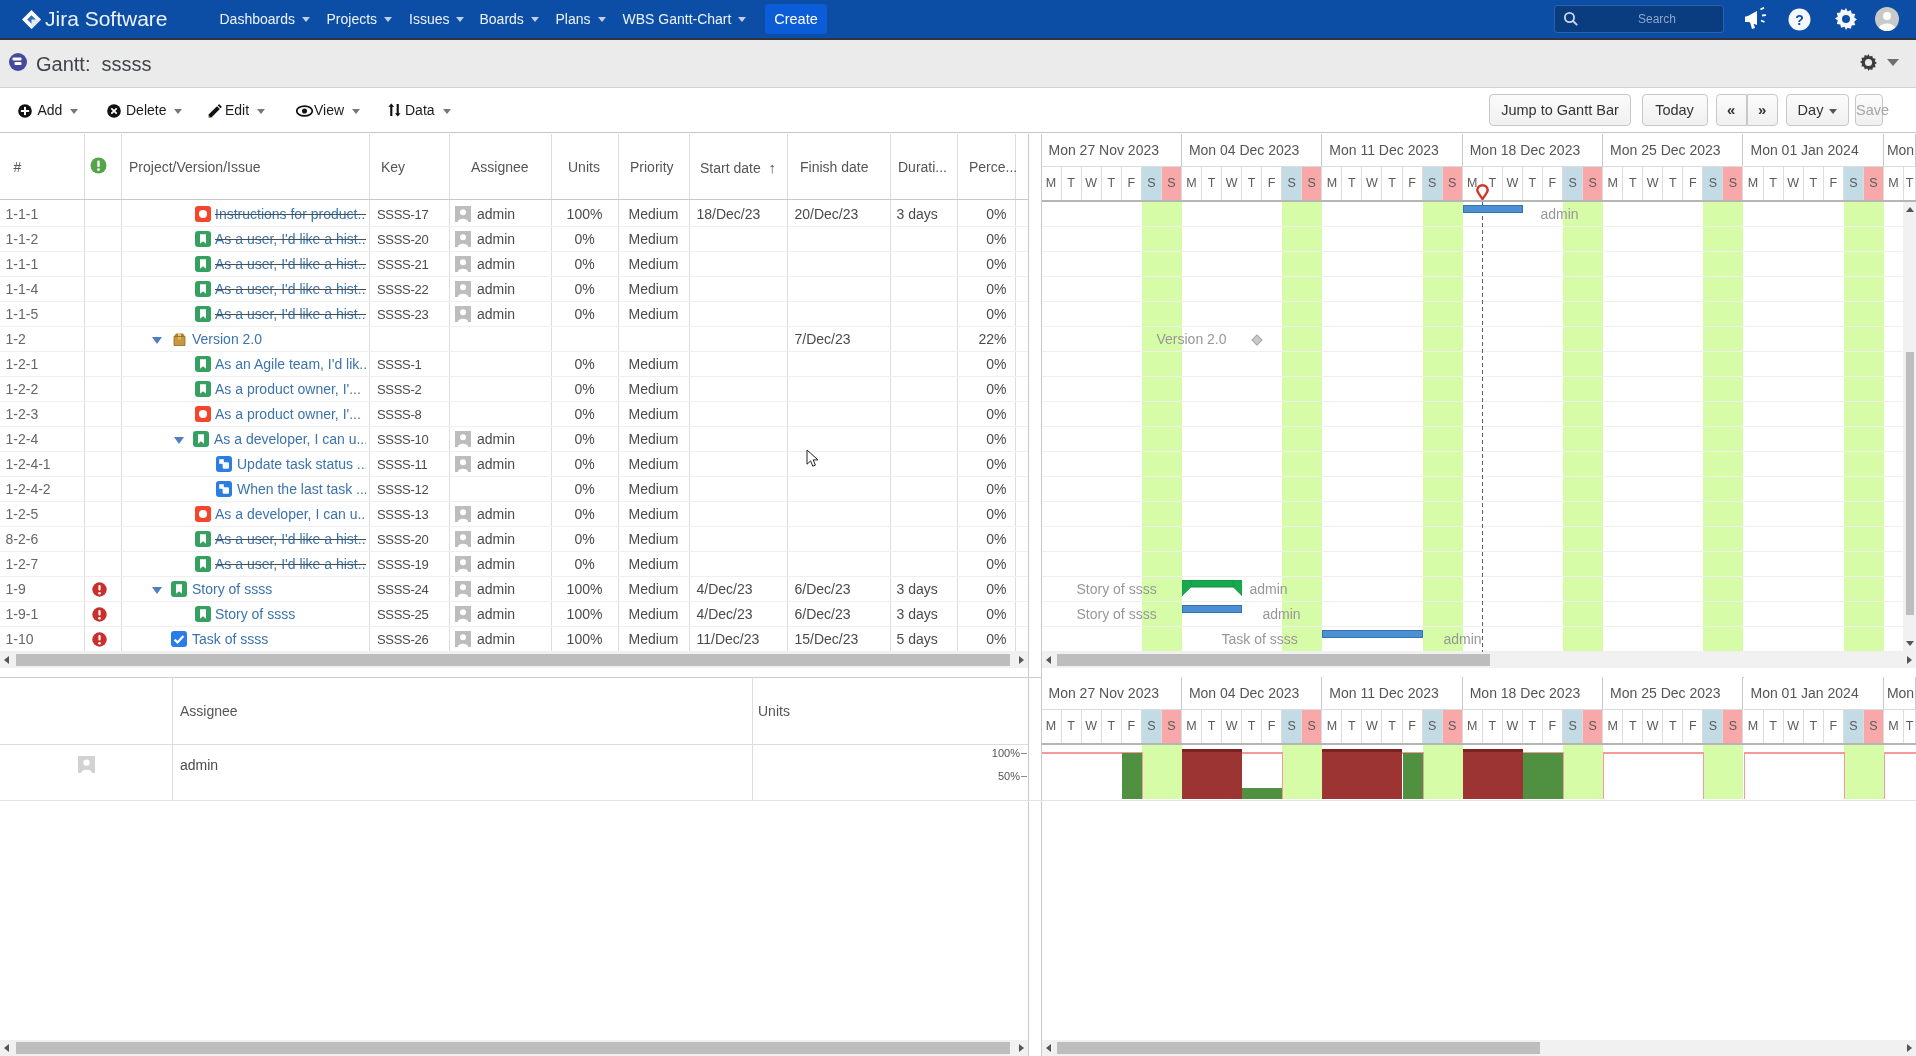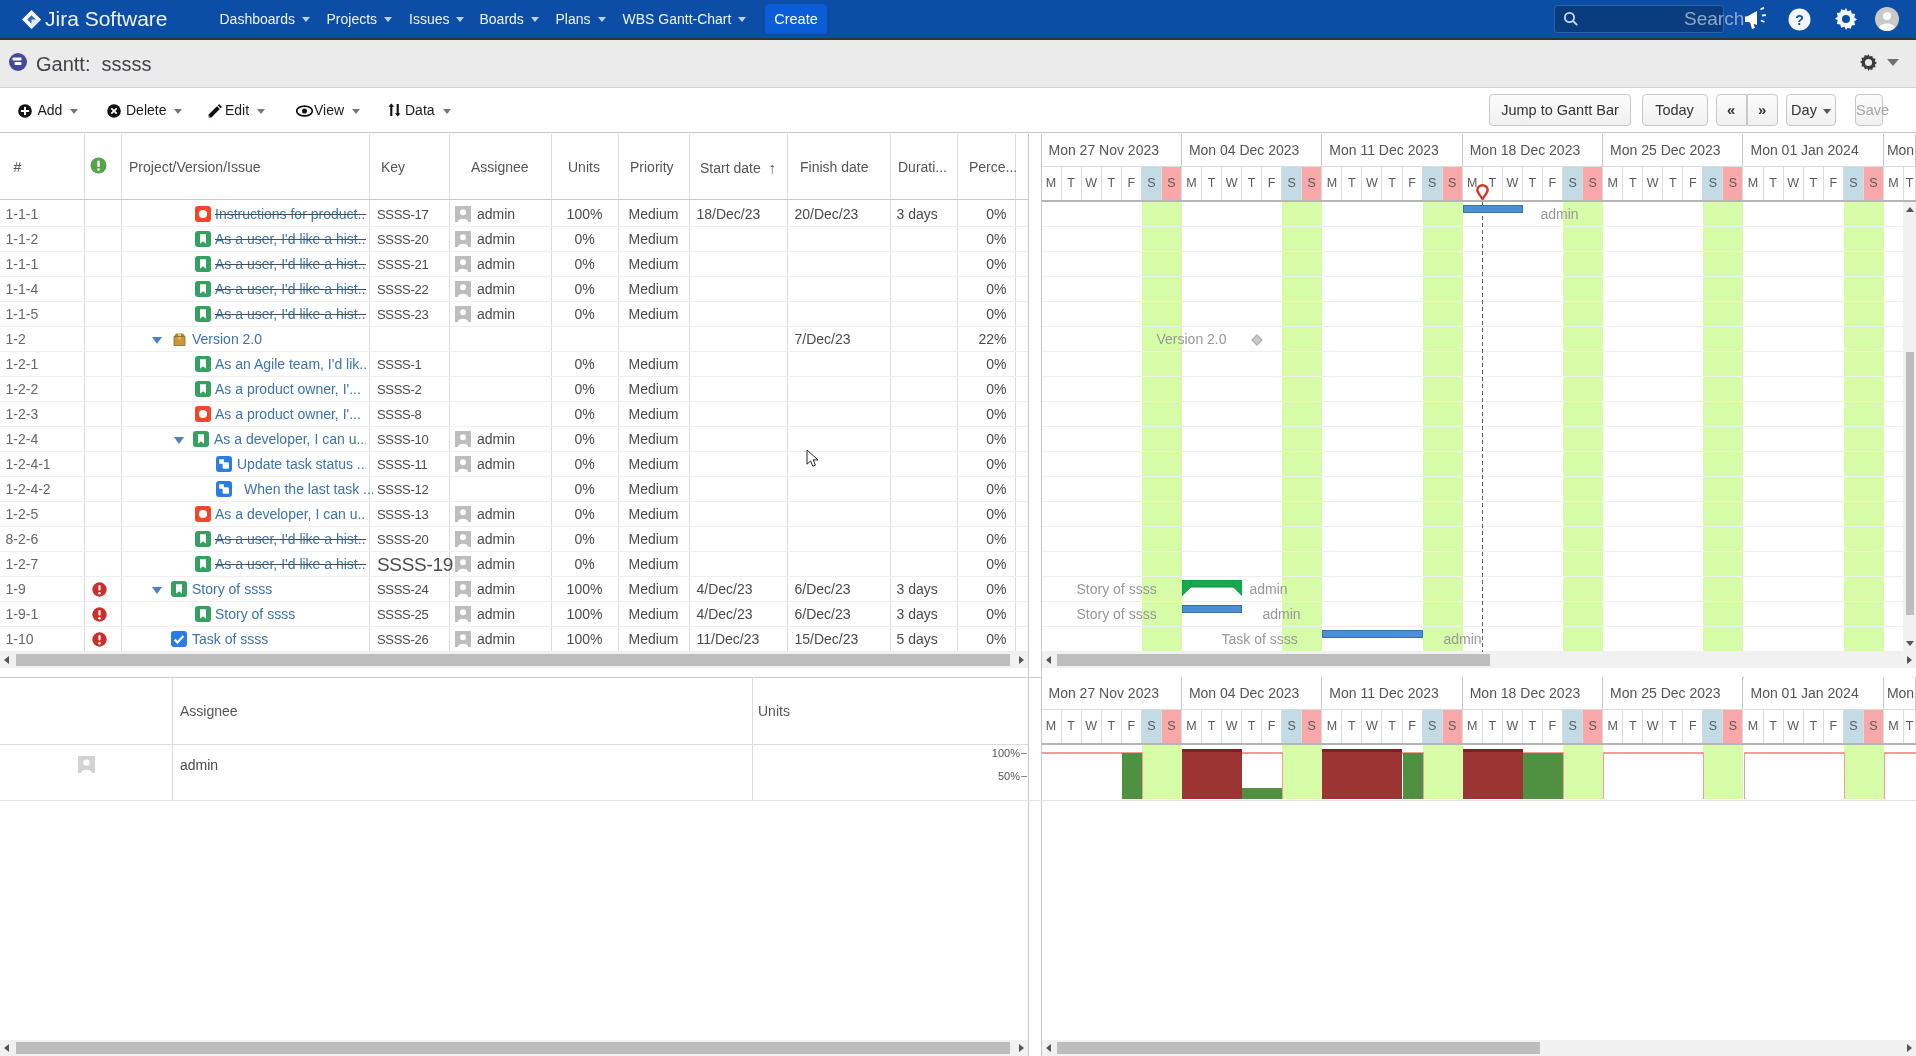--- a/index.html
+++ b/index.html
@@ -43,21 +43,21 @@
 <div class="navitem" style="left:409px">Issues<span class="caret"></span></div>
 <div class="navitem" style="left:479.5px">Boards<span class="caret"></span></div>
 <div class="navitem" style="left:555.5px">Plans<span class="caret"></span></div>
 <div class="navitem" style="left:622.5px">WBS Gantt-Chart<span class="caret"></span></div>
 <div class="abs" style="left:765px;top:4px;width:62px;height:30px;background:#0b5cd7;border-radius:3.5px;color:#fff;font-size:14.5px;text-align:center;line-height:30px">Create</div>
 <div class="abs" style="left:1554px;top:5px;width:170px;height:28px;background:#0a3c80;border:1px solid #3062a8;border-radius:3px"></div>
 <svg class="abs" style="left:1563px;top:11px" width="16" height="16" viewBox="0 0 16 16">
     <circle cx="6.5" cy="6.5" r="4.6" fill="none" stroke="#cdd9ec" stroke-width="1.8"></circle>
     <path d="M10 10l4.2 4.2" stroke="#cdd9ec" stroke-width="1.8"></path>
   </svg>
-<div class="abs" style="left:1684px;top:5px;height:28px;line-height:28px;color:#8fa7cc;font-size:19px">Search</div>
+<div class="abs" style="left:1638px;top:5px;height:28px;line-height:28px;color:#8fa7cc;font-size:12px">Search</div>
 <svg class="abs" style="left:1744px;top:7px" width="26" height="25" viewBox="0 0 26 25">
 <path d="M2 10l11-6v14L2 14z" fill="#fff"></path>
     <rect x="1" y="9.5" width="3" height="5.5" fill="#fff"></rect>
 <path d="M6 15l2 7 3-1-2-6z" fill="#fff"></path>
 <path d="M16.5 2.5l3.5-1.8M18 8.5l4-.4M17 13.5l3.5 1.5" stroke="#fff" stroke-width="1.8"></path>
   </svg>
 <svg class="abs" style="left:1788px;top:8px" width="23" height="23" viewBox="0 0 23 23">
     <circle cx="11.5" cy="11.5" r="11" fill="#f4f7fb"></circle>
     <text x="11.5" y="16.5" font-size="14" font-weight="bold" fill="#0c4ea6" text-anchor="middle" font-family="Liberation Sans">?</text>
   </svg>
@@ -107,21 +107,21 @@
 <div class="tbtxt" style="left:314px;top:89px">View<span class="bcaret"></span></div>
 <svg class="abs" style="left:387px;top:102px" width="15" height="16" viewBox="0 0 21 21">
     <path d="M6 1.5L10 6H7.5v13h-3V6H2z" fill="#111"></path>
     <path d="M15 19.5L11 15h2.5V2h3v13H19z" fill="#111"></path>
   </svg>
 <div class="tbtxt" style="left:405px;top:89px">Data<span class="bcaret"></span></div>
 <div class="btn" style="left:1489px;width:142px">Jump to Gantt Bar</div>
 <div class="btn" style="left:1641.5px;width:66px">Today</div>
 <div class="btn" style="left:1715.5px;width:31.5px;border-radius:4px 0 0 4px;font-weight:bold;font-size:15px">«</div>
 <div class="btn" style="left:1746.5px;width:31.5px;border-radius:0 4px 4px 0;font-weight:bold;font-size:15px">»</div>
-<div class="btn" style="left:1786px;width:50px">Day<span class="bcaret" style="margin-left:6px;border-top-color:#555"></span></div>
+<div class="btn" style="left:1786px;width:63px">Day<span class="bcaret" style="margin-left:6px;border-top-color:#555"></span></div>
 <div class="btn" style="left:1855px;width:28px;color:#a5a5a5">Save</div>
 <div class="abs" style="left:83.5px;top:134px;width:1px;height:518px;background:#ddd"></div>
 <div class="abs" style="left:121px;top:134px;width:1px;height:518px;background:#ddd"></div>
 <div class="abs" style="left:369px;top:134px;width:1px;height:518px;background:#ddd"></div>
 <div class="abs" style="left:448.5px;top:134px;width:1px;height:518px;background:#ddd"></div>
 <div class="abs" style="left:551px;top:134px;width:1px;height:518px;background:#ddd"></div>
 <div class="abs" style="left:618px;top:134px;width:1px;height:518px;background:#ddd"></div>
 <div class="abs" style="left:689px;top:134px;width:1px;height:518px;background:#ddd"></div>
 <div class="abs" style="left:786.5px;top:134px;width:1px;height:518px;background:#ddd"></div>
 <div class="abs" style="left:889.5px;top:134px;width:1px;height:518px;background:#ddd"></div>
@@ -314,21 +314,21 @@
 <div class="cell" style="left:551px;top:452px;width:67px;text-align:center">0%</div>
 <div class="cell" style="left:618px;top:452px;width:71px;text-align:center">Medium</div>
 <div class="cell" style="left:940px;top:452px;width:66.5px;text-align:right">0%</div>
 <div class="rowline" style="left:0;top:501px;width:1027.5px"></div>
 <div class="cell num" style="left:5.5px;top:477px">1-2-4-2</div>
 <div class="abs" style="left:216px;top:481px"><svg width="16" height="16" viewBox="0 0 16 16">
       <rect width="16" height="16" rx="3" fill="#2a7de1"></rect>
       <rect x="3.2" y="3.2" width="4.6" height="4.6" fill="#fff"></rect>
       <rect x="6.6" y="6.2" width="6.4" height="6.6" rx="1.4" fill="#fff"></rect>
     </svg></div>
-<div class="cell blue" style="left:244px;top:477px;max-width:129px;overflow:hidden">When the last task ...</div>
+<div class="cell blue" style="left:237px;top:477px;max-width:129px;overflow:hidden">When the last task ...</div>
 <div class="cell" style="left:377px;top:477px;font-size:13px;letter-spacing:-0.3px">SSSS-12</div>
 <div class="cell" style="left:551px;top:477px;width:67px;text-align:center">0%</div>
 <div class="cell" style="left:618px;top:477px;width:71px;text-align:center">Medium</div>
 <div class="cell" style="left:940px;top:477px;width:66.5px;text-align:right">0%</div>
 <div class="rowline" style="left:0;top:526px;width:1027.5px"></div>
 <div class="cell num" style="left:5.5px;top:502px">1-2-5</div>
 <div class="abs" style="left:195px;top:506px"><svg width="16" height="16" viewBox="0 0 16 16">
       <rect width="16" height="16" rx="3" fill="#f4462d"></rect>
       <circle cx="8" cy="8" r="4.1" fill="#fff"></circle>
     </svg></div>
@@ -360,21 +360,21 @@
 <div class="cell" style="left:551px;top:527px;width:67px;text-align:center">0%</div>
 <div class="cell" style="left:618px;top:527px;width:71px;text-align:center">Medium</div>
 <div class="cell" style="left:940px;top:527px;width:66.5px;text-align:right">0%</div>
 <div class="rowline" style="left:0;top:576px;width:1027.5px"></div>
 <div class="cell num" style="left:5.5px;top:552px">1-2-7</div>
 <div class="abs" style="left:195px;top:556px"><svg width="16" height="16" viewBox="0 0 16 16">
       <rect width="16" height="16" rx="3" fill="#35a05f"></rect>
       <path d="M5 3.2h6v9.6L8 10.2 5 12.8z" fill="#fff"></path>
     </svg></div>
 <div class="cell blue strike" style="left:215px;top:552px;max-width:151px;overflow:hidden">As a user, I'd like a hist...</div>
-<div class="cell" style="left:377px;top:552px;font-size:19px;letter-spacing:-0.3px">SSSS-19</div>
+<div class="cell" style="left:377px;top:552px;font-size:13px;letter-spacing:-0.3px">SSSS-19</div>
 <div class="abs" style="left:455px;top:556px"><svg width="16" height="16" viewBox="0 0 16 16">
       <rect width="16" height="16" fill="#bdbdbd"></rect>
       <circle cx="8" cy="6.2" r="3" fill="#fff"></circle>
       <path d="M2.8 16c.4-4.2 10-4.2 10.4 0z" fill="#fff"></path>
     </svg></div>
 <div class="cell" style="left:477px;top:552px">admin</div>
 <div class="cell" style="left:551px;top:552px;width:67px;text-align:center">0%</div>
 <div class="cell" style="left:618px;top:552px;width:71px;text-align:center">Medium</div>
 <div class="cell" style="left:940px;top:552px;width:66.5px;text-align:right">0%</div>
 <div class="rowline" style="left:0;top:601px;width:1027.5px"></div>

